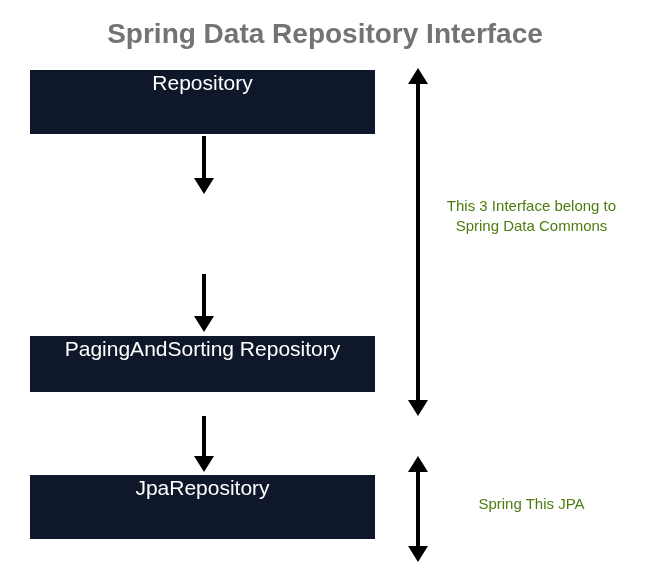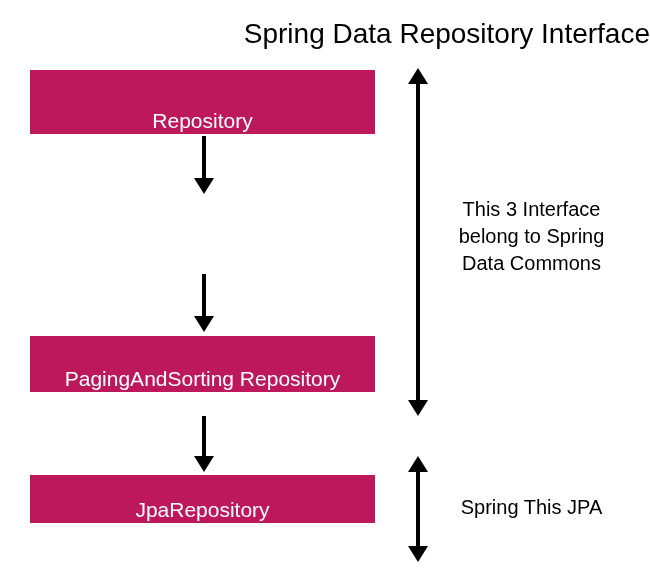--- a/index.html
+++ b/index.html
@@ -8,53 +8,53 @@
       box-sizing: border-box;
     }
     body {
       width: 650px;
       height: 576px;
       background: #ffffff;
       font-family: "Segoe UI", Arial, sans-serif;
       position: relative;
     }
     .title {
-      text-align: right;
+      text-align: center;
       font-size: 28px;
-      font-weight: 400;
-      color: #000000;
+      font-weight: 700;
+      color: #737373;
       padding-top: 18px;
       padding-bottom: 10px;
       width: 100%;
     }
     .diagram-area {
       position: absolute;
       left: 30px;
       top: 70px;
       width: 600px;
       height: 490px;
     }
     .box {
       position: absolute;
       left: 0;
       width: 345px;
-      background: #be185d;
+      background: #0f172a;
       color: #fff;
       display: flex;
-      align-items: flex-end;
+      align-items: flex-start;
       justify-content: center;
       text-align: center;
       font-size: 21px;
       line-height: 1.25;
       padding: 0 10px;
     }
     .box1 { top: 0; height: 64px; }
     .box2 { top: 128px; height: 74px; }
     .box3 { top: 266px; height: 56px; }
-    .box4 { top: 405px; height: 48px; }
+    .box4 { top: 405px; height: 64px; }
 
     .down-arrow {
       position: absolute;
       left: 168px;
       width: 12px;
     }
     .down-arrow .shaft {
       position: absolute;
       left: 4px;
       width: 4px;
@@ -115,22 +115,22 @@
     .bracket1 .head-down { top: 330px; }
 
     .bracket2 { top: 388px; height: 102px; }
     .bracket2 .head-up { top: -2px; }
     .bracket2 .shaft { top: 10px; height: 82px; }
     .bracket2 .head-down { top: 88px; }
 
     .annotation {
       position: absolute;
       left: 414px;
-      color: #000000;
-      font-size: 20px;
+      color: #4d7c0f;
+      font-size: 15px;
       line-height: 1.35;
       text-align: center;
     }
     .anno1 { top: 126px; width: 175px; }
     .anno2 { top: 424px; width: 175px; }
   </style>
 </head>
 <body>
 
 <div class="title">Spring Data Repository Interface</div>

